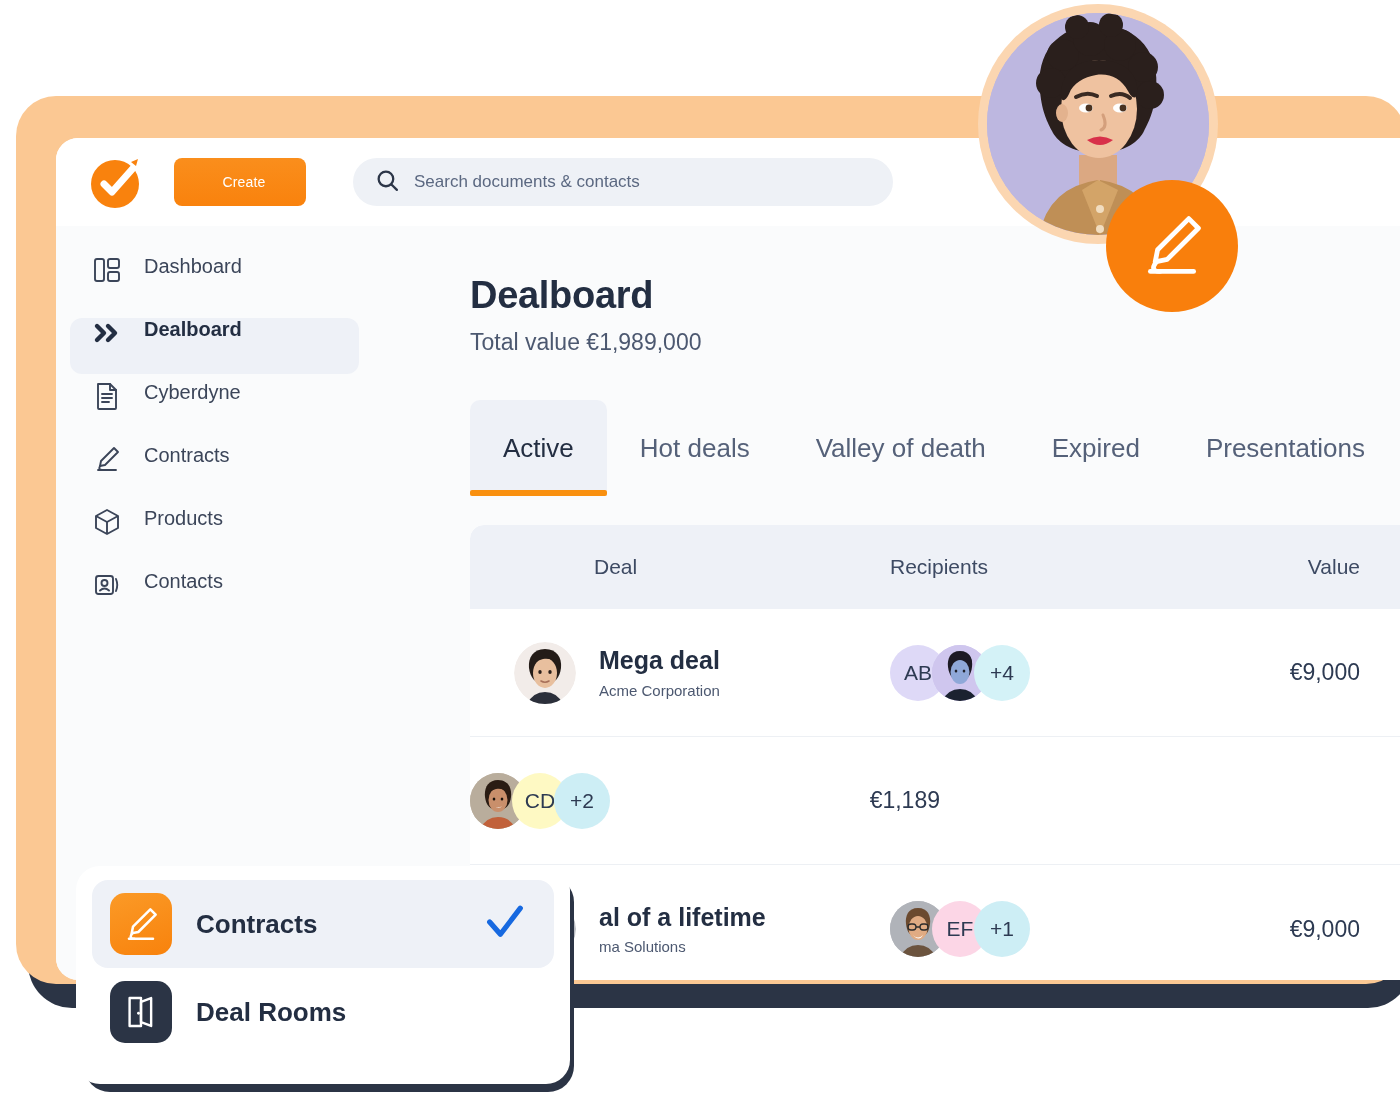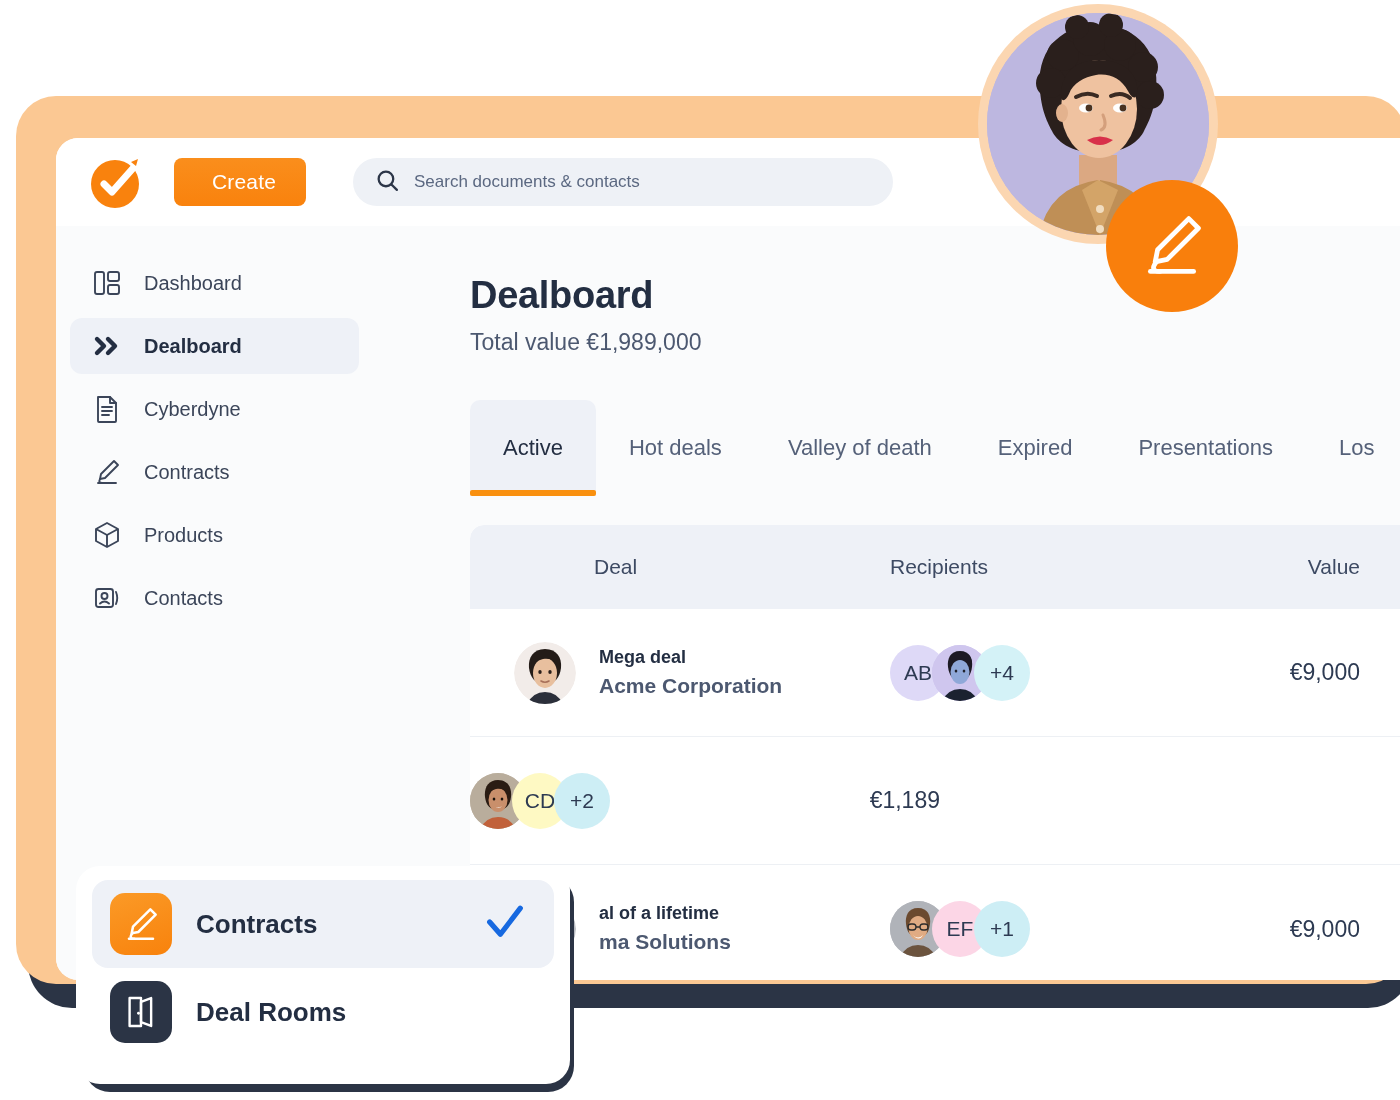--- a/index.html
+++ b/index.html
@@ -74,21 +74,21 @@
   }
 
   .create-btn {
     margin-left: 28px;
     width: 132px;
     height: 48px;
     border: none;
     border-radius: 8px;
     background: linear-gradient(180deg,#fa8e1c 0%, #f9820d 100%);
     color: #ffffff;
-    font-size: 21px;
+    font-size: 14px;
     font-family: "Liberation Sans", sans-serif;
     font-weight: 400;
     cursor: pointer;
     letter-spacing: .2px;
     padding-left: 8px;
   }
 
   .search {
     margin-left: 47px;
     width: 540px;
@@ -112,21 +112,21 @@
     position: absolute;
     left: 0; top: 88px;
     width: 317px;
     height: 754px;
     background: #fafbfc;
     padding-top: 22px;
   }
 
   .nav-item {
     display: flex;
-    align-items: center;
+    align-items: flex-start;
     gap: 22px;
     height: 56px;
     margin: 7px 14px;
     padding-left: 22px;
     border-radius: 12px;
     cursor: pointer;
   }
   .nav-item .lbl {
     font-size: 20px;
     color: #3b4559;
@@ -166,21 +166,21 @@
     display: flex;
     align-items: flex-end;
     height: 96px;
     position: relative;
   }
   .tab {
     height: 96px;
     display: flex;
     align-items: center;
     padding: 0 33px;
-    font-size: 22px;
+    font-size: 26px;
     color: #556179;
     cursor: pointer;
     white-space: nowrap;
     position: relative;
     border-radius: 10px 10px 0 0;
   }
   .tab.active {
     background: #eef1f7;
     color: #232e42;
   }
@@ -233,31 +233,30 @@
     padding-left: 44px;
   }
   .deal-av {
     width: 62px; height: 62px;
     border-radius: 50%;
     flex: 0 0 auto;
     overflow: hidden;
     position: relative;
   }
   .deal-name {
-    font-size: 18px;
+    font-size: 25px;
     font-weight: bold;
     color: #232e42;
     line-height: 1.35;
   }
   .deal-co {
-    font-size: 21px;
+    font-size: 15px;
     color: #4c5870;
     line-height: 1.4;
     margin-top: 2px;
-    font-weight: bold;
   }
 
   .rec-cell { width: 300px; display: flex; align-items: center; }
   .rec-stack { display: flex; align-items: flex-start; }
   .rec {
     width: 56px; height: 56px;
     border-radius: 50%;
     display: flex;
     align-items: center;
     justify-content: center;

